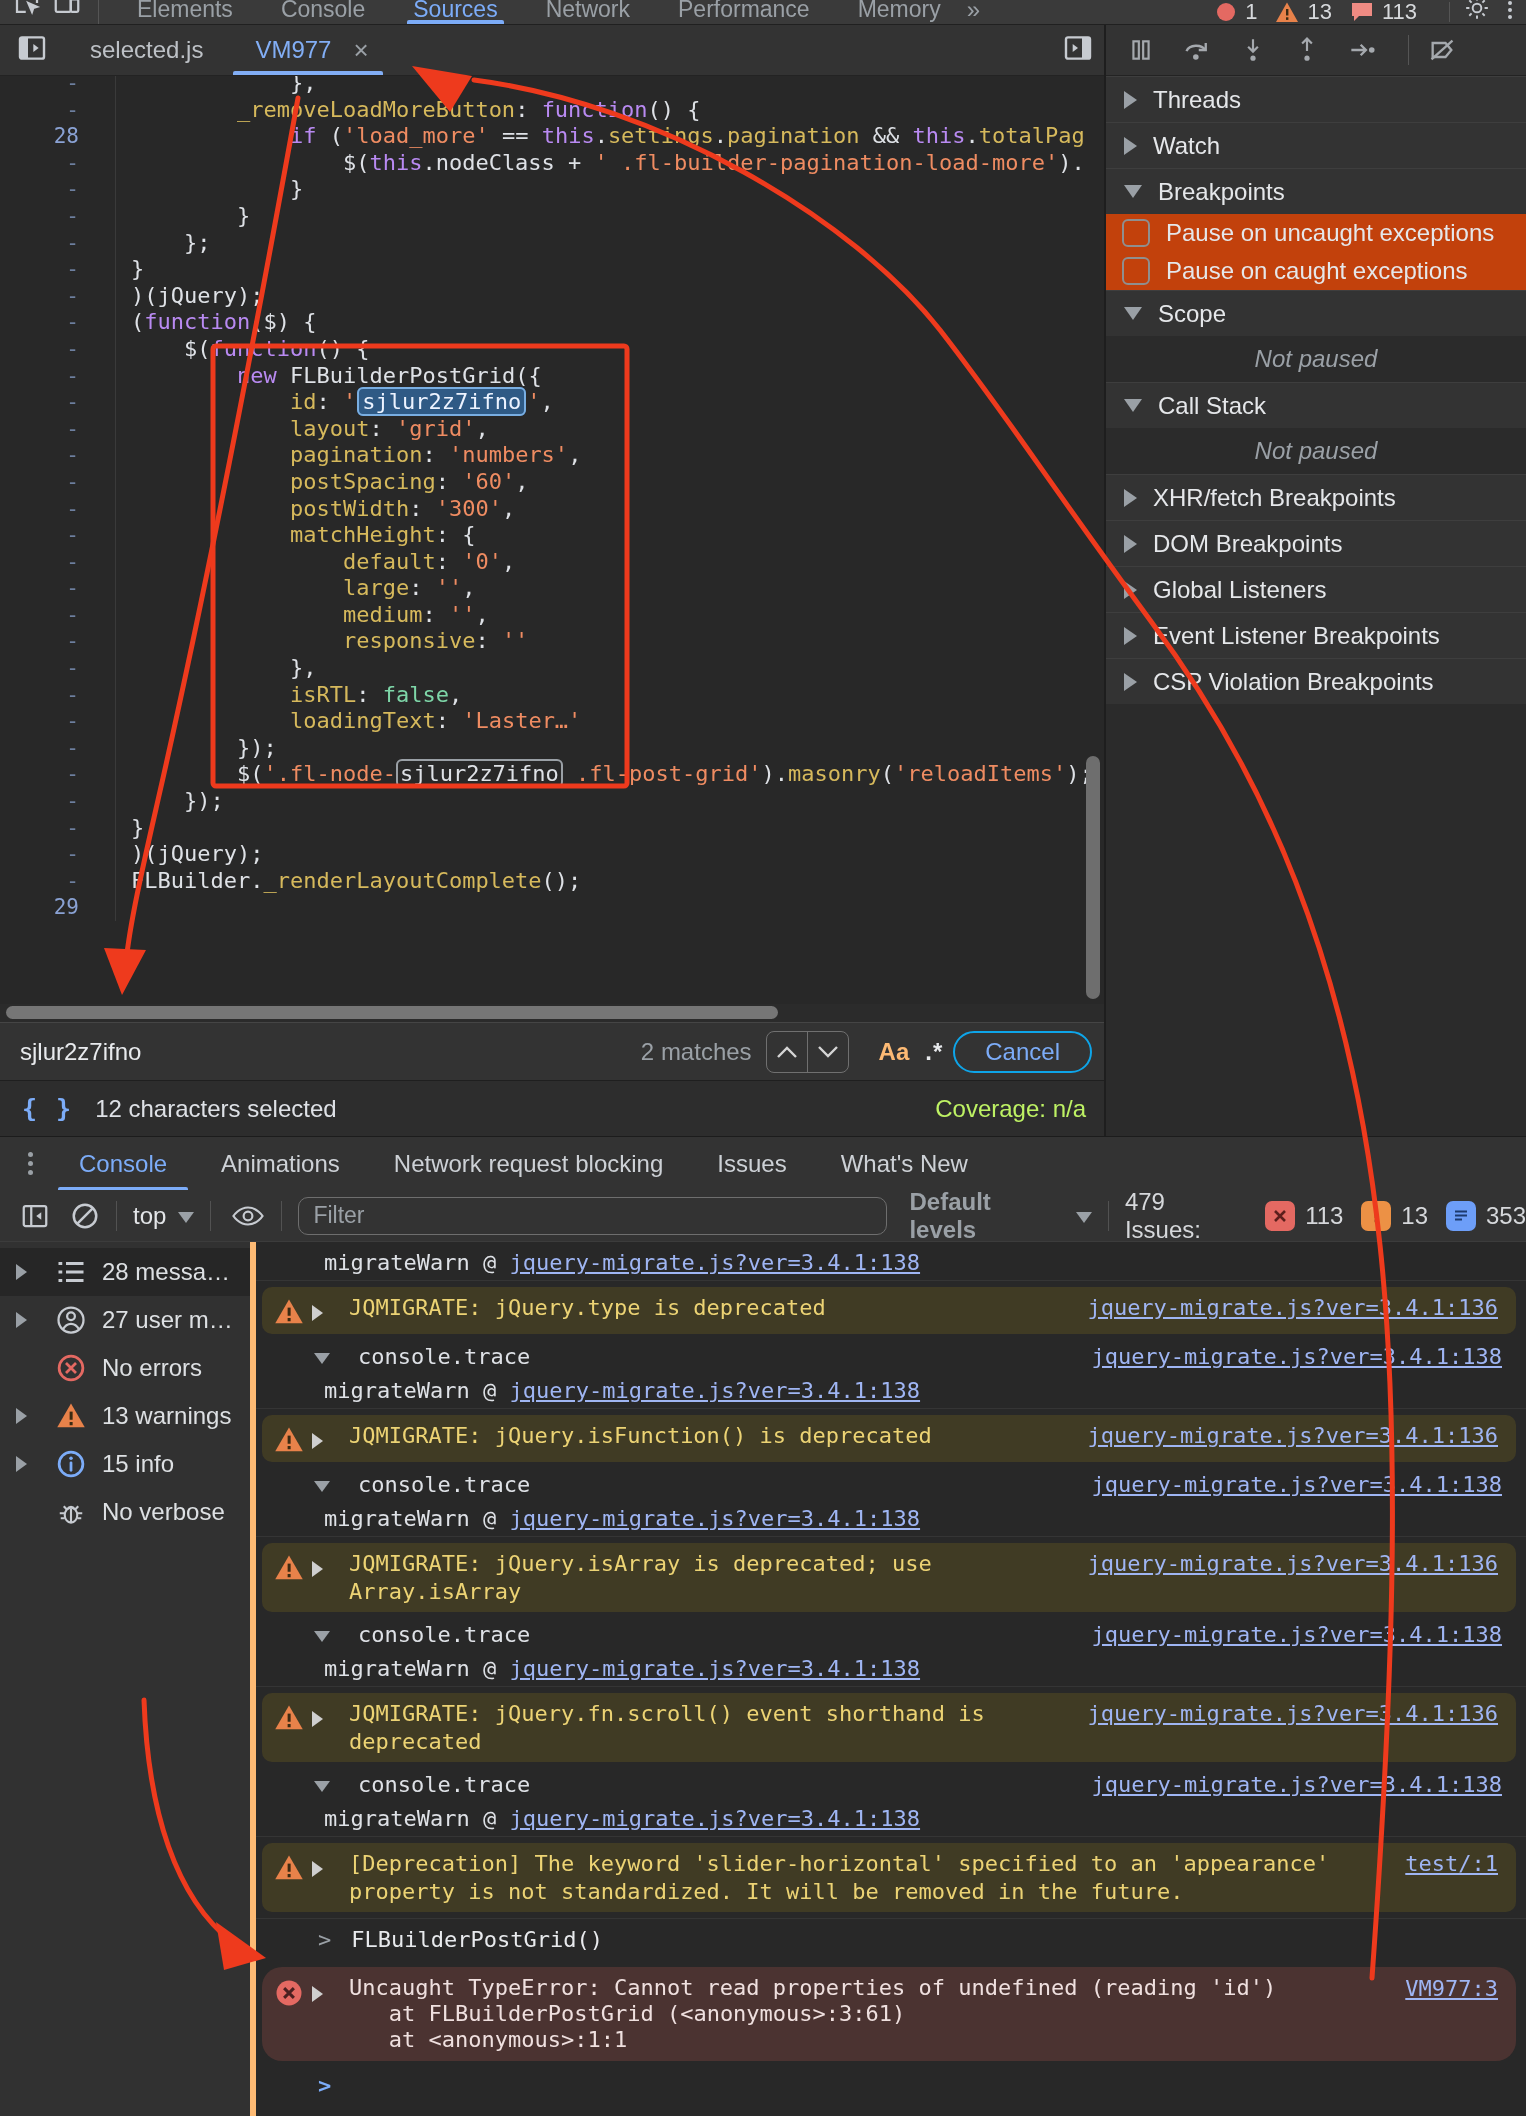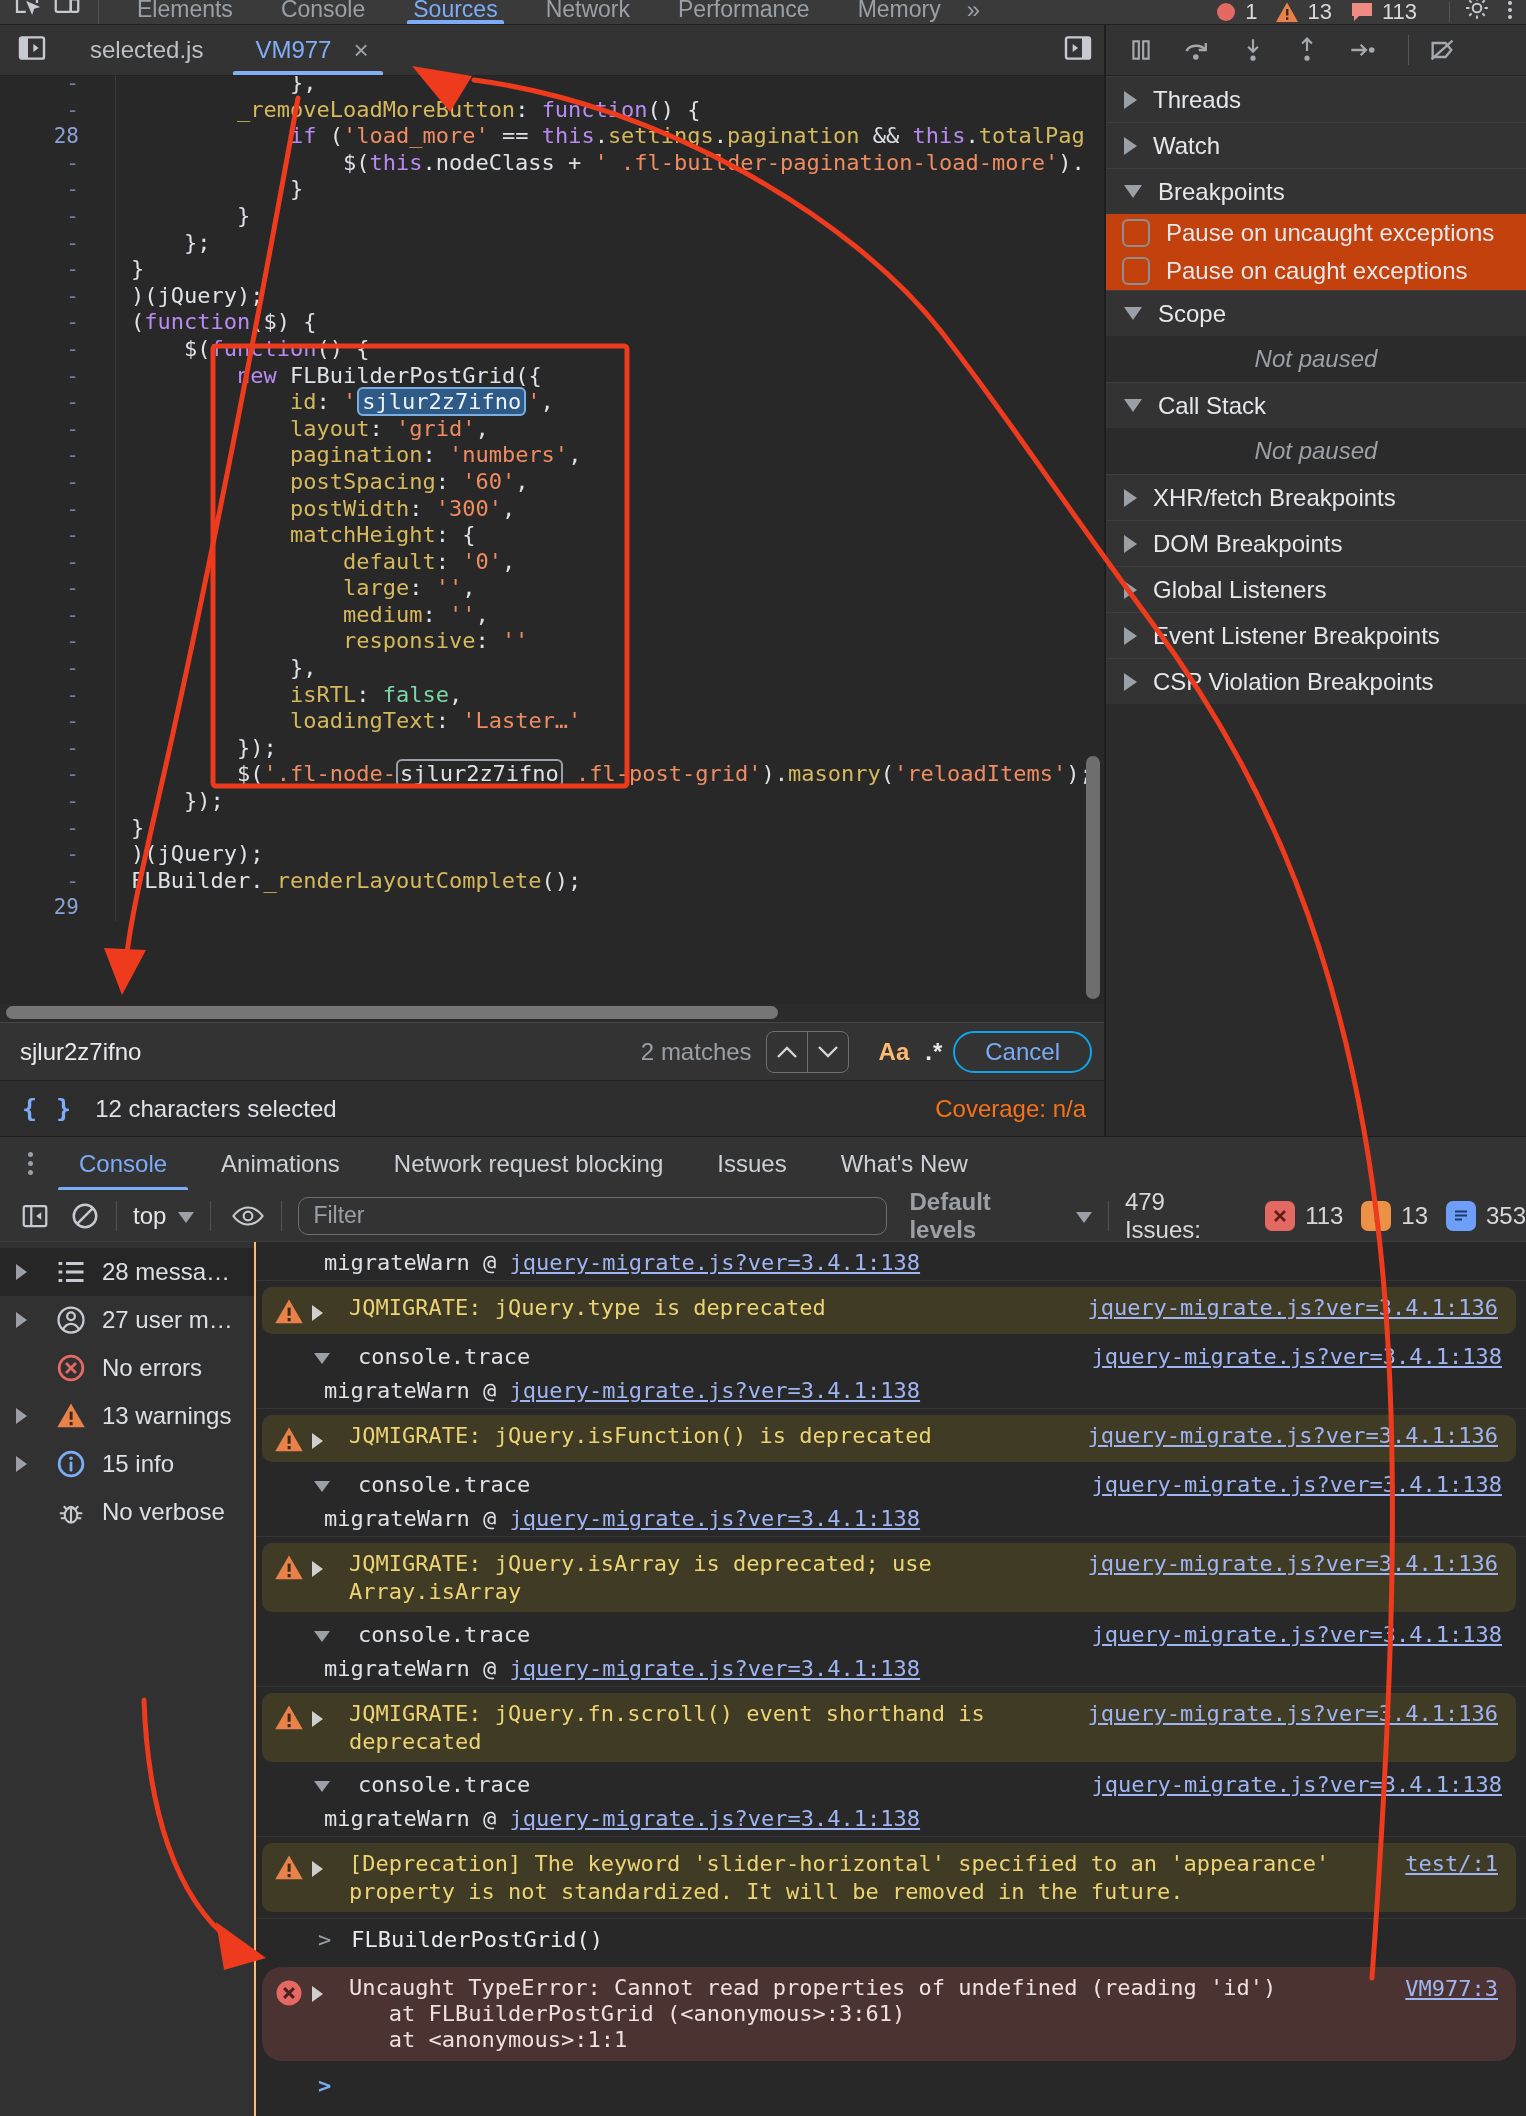--- a/index.html
+++ b/index.html
@@ -60,21 +60,21 @@
   .navbtn + .navbtn{border-left:1px solid #707070;}
   .s-aa{color:#fdba74;font-weight:700;margin:0 16px 0 8px;}
   .s-re{color:#e8eaed;font-weight:700;margin-right:10px;letter-spacing:1px;}
   .s-cancel{margin-left:auto;margin-right:12px;border:2px solid #0ea5e9;color:#7cacf8;border-radius:24px;
             padding:5px 30px;font-size:24px;}
 
   
   .status-bar{position:absolute;left:0;top:1080px;width:1104px;height:56px;background:#2d2d2d;
               border-top:1px solid #1f1f1f;display:flex;align-items:center;font-size:24px;box-sizing:border-box;}
   .braces{color:#7cacf8;font-family:"DejaVu Sans Mono",monospace;font-size:25px;font-weight:700;margin:0 22px 0 22px;letter-spacing:2px;}
-  .coverage{margin-left:auto;margin-right:18px;color:#f97316;}
+  .coverage{margin-left:auto;margin-right:18px;color:#bef264;}
 
   
   .right-pane{position:absolute;left:1104px;top:25px;width:422px;height:1111px;background:#2b2b2b;
               border-left:2px solid #1e1e1e;box-sizing:border-box;}
   .debug-toolbar{height:50px;background:#333;border-bottom:1px solid #232323;display:flex;align-items:center;padding-left:22px;}
   .dbtn{margin-right:28px;display:flex;align-items:center;}
   .db-div{width:1px;height:30px;background:#555;margin:0 18px 0 2px;}
   .dbg-header{height:45px;display:flex;align-items:center;padding-left:18px;background:#333;
               border-top:1px solid #3e3e3e;font-size:24px;color:#e5e7ea;}
   .tri{display:inline-block;width:0;height:0;margin-right:16px;}
@@ -102,21 +102,21 @@
   .filter{width:560px;height:36px;border:1px solid #6e6e6e;border-radius:10px;background:transparent;
           color:#e8eaed;font-size:23px;padding:0 14px;font-family:"Liberation Sans",sans-serif;outline:none;}
   .filter::placeholder{color:#9aa0a6;}
   .levels{color:#9aa0a6;display:flex;align-items:center;margin-left:22px;font-weight:bold;}
   .issues{display:flex;align-items:center;color:#d6d8db;}
   .ibadge{width:30px;height:30px;border-radius:7px;margin:0 10px 0 18px;display:flex;align-items:center;justify-content:center;}
   .ibadge svg{display:block;}
 
   
   .console-body{position:absolute;left:0;top:1242px;width:1526px;height:874px;display:flex;overflow:hidden;}
-  .c-sidebar{flex:none;width:256px;background:#313131;border-right:2px solid #fdba74;padding-top:6px;box-sizing:border-box;}
+  .c-sidebar{flex:none;width:256px;background:#313131;border-right:6px solid #fdba74;padding-top:6px;box-sizing:border-box;}
   .cs-item{height:48px;display:flex;align-items:center;font-size:24px;color:#dde0e3;}
   .cs-item.selected{background:#262626;}
   .cs-exp{width:40px;padding-left:16px;box-sizing:content-box;flex:none;display:flex;}
   .cs-exp .tri-r{border-left-width:11px;border-top-width:8px;border-bottom-width:8px;}
   .cs-icon{width:32px;margin-right:14px;flex:none;display:flex;}
   .c-messages{flex:1;font-family:"DejaVu Sans Mono",monospace;font-size:22px;color:#dee1e6;padding-top:4px;overflow:hidden;}
   .clink{color:#9fb5f3;text-decoration:underline;white-space:nowrap;}
   .m-stack{padding:4px 24px 4px 68px;border-bottom:1px solid #353535;line-height:26px;}
   .m-trace{display:flex;align-items:baseline;padding:4px 24px 4px 58px;line-height:26px;}
   .m-trace .texp{flex:none;margin-right:12px;align-self:center;}

